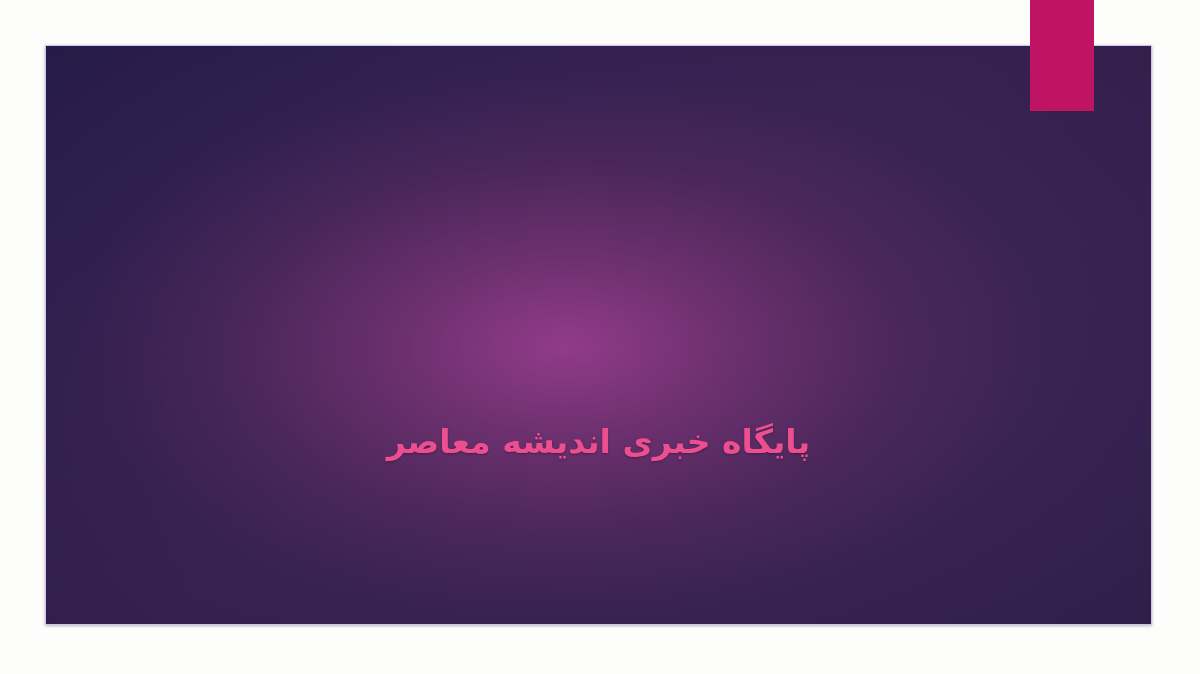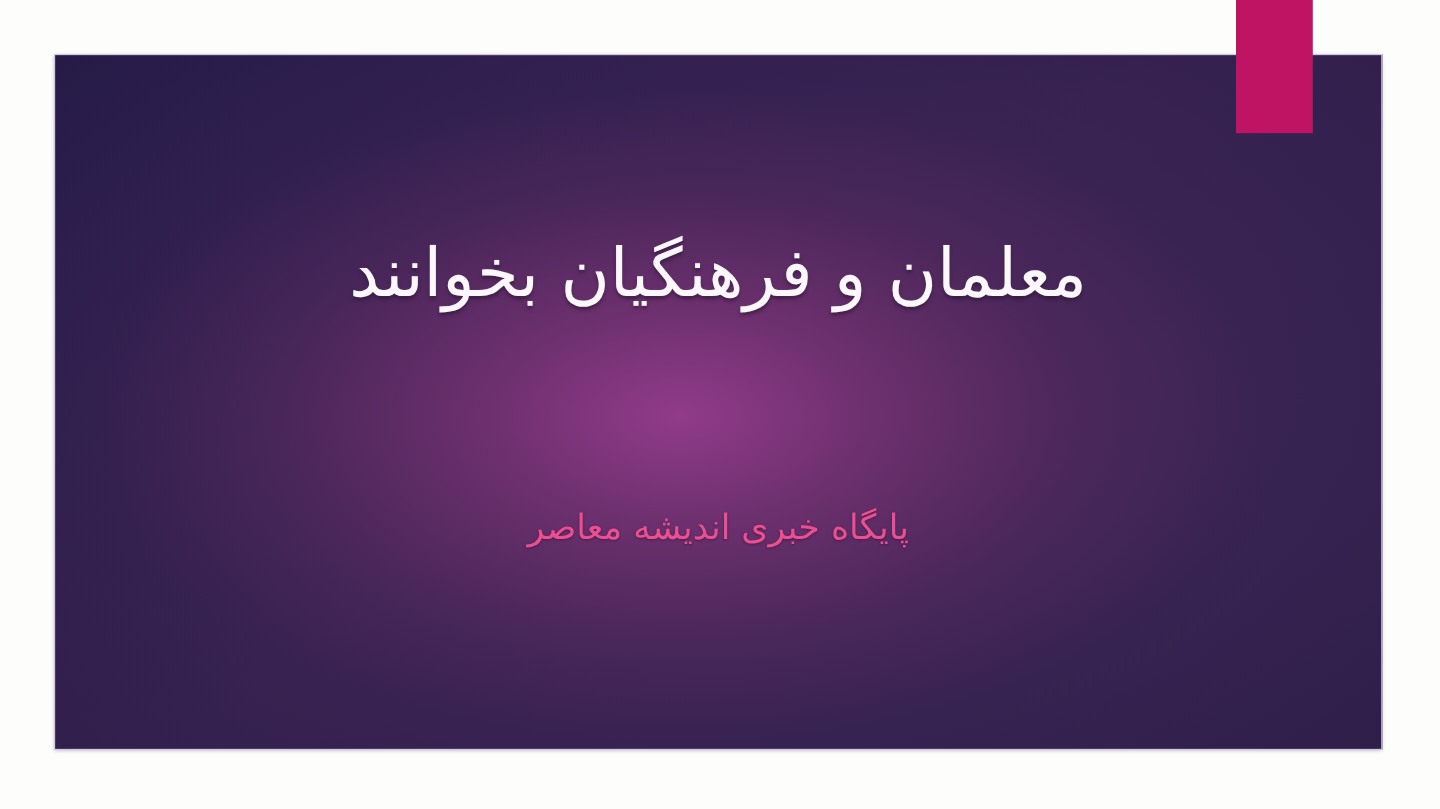--- a/index.html
+++ b/index.html
@@ -104,35 +104,34 @@
   .slide-subtitle {
     position: absolute;
     left: 0;
     right: 0;
     top: 375px;
     margin: 0;
     text-align: center;
     direction: rtl;
     color: #ec4f90;
     font-family: "DejaVu Sans", "Liberation Sans", sans-serif;
-    font-size: 29px;
-    font-weight: 400;
+    font-size: 33px;
+    font-weight: 700;
     line-height: 1.3;
     text-shadow: 0 1px 2px rgba(48, 16, 52, 0.5);
   }
 </style>
 </head>
 <body>
 
 <div class="stage">
 
   <div class="slide">
 
     <div class="text-layer">
-      <h1 class="slide-title">معلمان و فرهنگیان بخوانند</h1>
 
       <p class="slide-subtitle">پایگاه خبری اندیشه معاصر</p>
     </div>
 
   </div>
 
   <div class="accent-bar"></div>
 
 </div>
 

